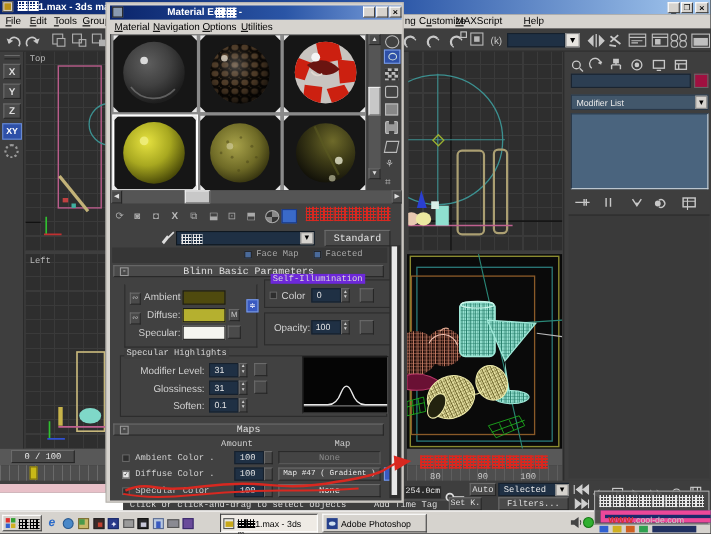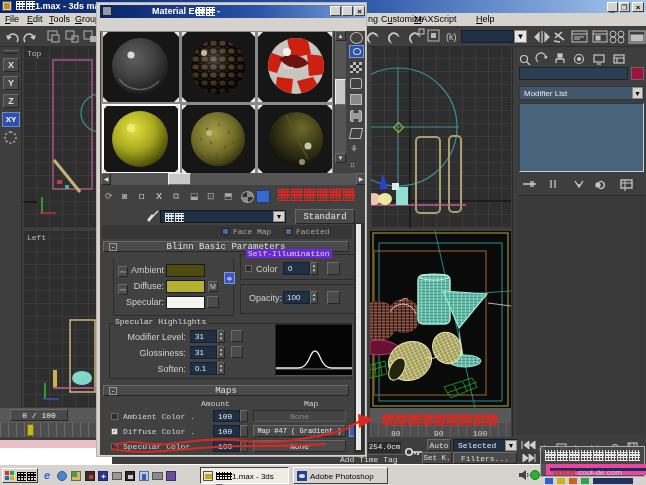--- a/index.html
+++ b/index.html
@@ -254,30 +254,31 @@
   <span class="abs" style="left:64px;top:6px;">90</span>
   <span class="abs" style="left:103px;top:6px;">100</span>
 </div>
 
 <div class="abs" style="left:0;top:437px;width:646px;height:27px;background:#3e3e3e;">
 
   <div class="abs" style="left:0;top:3px;width:96px;height:8px;background:#e8c0c8;"></div>
   <div class="abs" style="left:0;top:11px;width:112px;height:16px;background:#fff;"></div>
 
   <div class="abs mono" style="left:112px;top:17px;width:308px;height:10px;background:#3e3e3e;border-top:1px solid #5a5a5a;color:#ddd;font-size:8px;">
+    <span class="abs" style="left:6px;top:0px;">Click or click-and-drag to select objects</span>
     <span class="abs" style="left:228px;top:0px;">Add Time Tag</span>
   </div>
 
   <div class="abs mono" style="left:368px;top:5px;width:33px;height:11px;background:#2a2a2a;color:#e8e8e8;font-size:7.5px;line-height:11px;text-align:center;overflow:hidden;white-space:nowrap;">254.0cm</div>
   <svg class="abs" style="left:404px;top:9px;" width="22" height="12">
       <circle cx="5" cy="6" r="3.2" fill="none" stroke="#ddd" stroke-width="1.6"></circle>
       <path d="M8,6 h10 m-4,0 v3 m-3,-3 v2" stroke="#ddd" stroke-width="1.6"></path>
     </svg>
   <div class="abs raisedD mono" style="left:427px;top:2px;width:24px;height:12px;color:#ddd;font-size:8px;text-align:center;line-height:11px;">Auto</div>
-  <div class="abs raisedD mono" style="left:422px;top:15px;width:30px;height:12px;color:#ddd;font-size:7.5px;text-align:center;line-height:11px;overflow:hidden;">Set K.</div>
+  <div class="abs raisedD mono" style="left:408px;top:15px;width:30px;height:12px;color:#ddd;font-size:7.5px;text-align:center;line-height:11px;overflow:hidden;">Set K.</div>
   <div class="abs mono" style="left:453px;top:2px;width:64px;height:12px;background:#1f3044;border:1px solid #16202c;color:#e8e8e8;font-size:8px;line-height:11px;padding-left:4px;">Selected</div>
   <div class="abs" style="left:505px;top:3px;width:12px;height:11px;background:#d6d3ce;border:1px solid #888;font-size:7px;text-align:center;line-height:10px;color:#000;">▼</div>
   <div class="abs raisedD mono" style="left:453px;top:15px;width:64px;height:12px;color:#ddd;font-size:8px;text-align:center;line-height:11px;">Filters...</div>
   <svg class="abs" style="left:521px;top:3px;" width="125px" height="24">
     <g fill="#d0d0d0" stroke="none">
       <path d="M1,1 v8 M8,1 l-5,4 5,4 Z M14,1 l-5,4 5,4 Z" stroke="#d0d0d0"></path>
       <path d="M14,14 v8 M2,14 l5,4 -5,4 Z M8,14 l5,4 -5,4 Z" stroke="#d0d0d0"></path>
       <path d="M24,5 l-6,4 6,4 Z"></path>
       <rect x="36" y="4" width="9" height="9" fill="none" stroke="#d0d0d0"></rect>
         <path d="M39,6 l4,2.5 -4,2.5 Z"></path>
@@ -361,20 +362,26 @@
 
   <div class="abs" style="left:3px;top:2px;width:265px;height:13px;background:linear-gradient(90deg,#0a246a 0%,#2a55a6 60%,#7ba0dc 100%);">
     <div style="position:absolute;left:2px;top:1px;width:10px;height:10px;background:#8a9ab0;border:1px solid #222;"></div>
     <span style="position:absolute;left:16px;top:1px;color:#fff;font-size:9px;font-weight:bold;padding-left:36px;">Material Editor - </span>
     <span style="position:absolute;left:96px;top:2px;color:#fff;"><i class="hz" style="width:9px;height:9px;"></i><i class="hz" style="width:9px;height:9px;margin-left:1px;"></i></span>
     <div style="position:absolute;left:230px;top:1px;width:11px;height:10px;background:#d6d3ce;border:1px solid;border-color:#fff #404040 #404040 #fff;"></div>
     <div style="position:absolute;left:242px;top:1px;width:11px;height:10px;background:#d6d3ce;border:1px solid;border-color:#fff #404040 #404040 #fff;"></div>
     <div style="position:absolute;left:254px;top:1px;width:11px;height:10px;background:#d6d3ce;border:1px solid;border-color:#fff #404040 #404040 #fff;font-size:8px;text-align:center;line-height:9px;font-weight:bold;">×</div>
   </div>
 
+  <div class="abs" style="left:3px;top:15px;width:265px;height:13px;background:#d6d3ce;color:#000;font-size:9px;">
+    <span style="position:absolute;left:4px;top:1px;"><u>M</u>aterial</span>
+    <span style="position:absolute;left:39px;top:1px;"><u>N</u>avigation</span>
+    <span style="position:absolute;left:84px;top:1px;"><u>O</u>ptions</span>
+    <span style="position:absolute;left:119px;top:1px;"><u>U</u>tilities</span>
+  </div>
 
   <div class="abs" style="left:3px;top:28px;width:265px;height:424px;background:#414141;overflow:hidden;" id="dlgc">
 
     <svg class="abs" style="left:1px;top:0;" width="232" height="142">
       <defs>
         <radialGradient id="sGlass" cx="40%" cy="35%" r="65%">
             <stop offset="0%" stop-color="#5e5e5e"></stop>
             <stop offset="55%" stop-color="#414141"></stop>
             <stop offset="100%" stop-color="#1e1e1e"></stop>
           </radialGradient>

